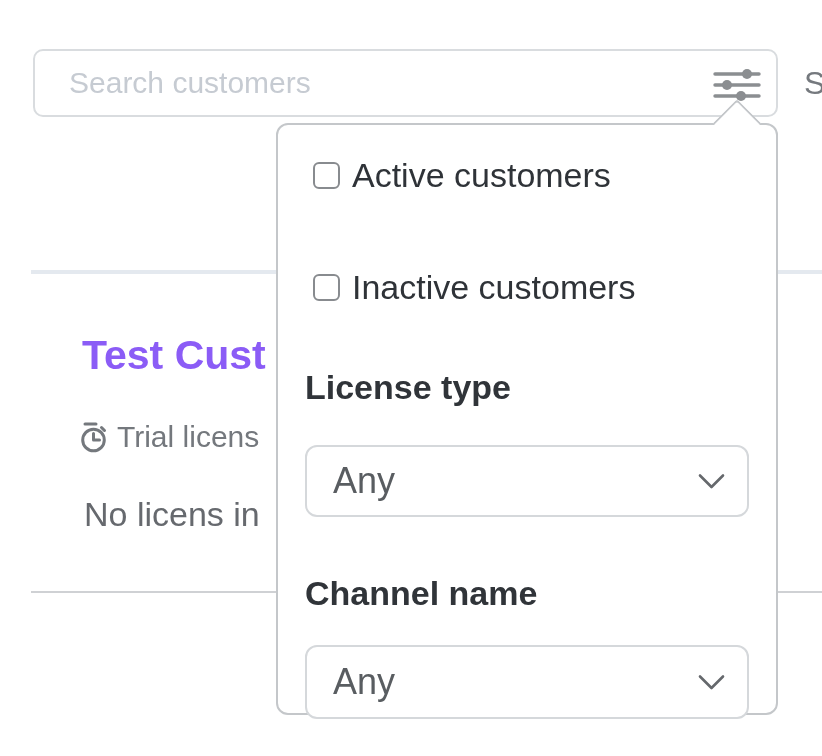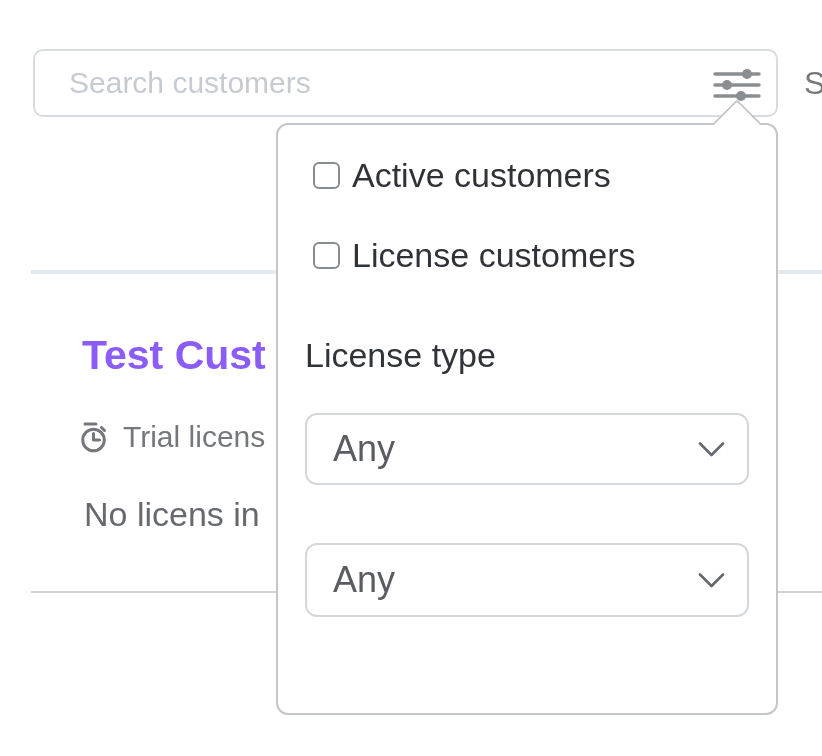--- a/index.html
+++ b/index.html
@@ -44,51 +44,51 @@
     position:absolute; left:31px; right:0; top:591px; height:2px;
     background:#cfd1d4; z-index:1;
   }
   .customer-title {
     position:absolute; left:82px; top:331px; z-index:1;
     font-size:41px; line-height:48px; font-weight:700; color:#8b5cf6;
     white-space:nowrap;
   }
   .license-row {
     position:absolute; left:80px; top:420px; z-index:1;
-    display:flex; align-items:center; gap:13px;
+    display:flex; align-items:center; gap:7px;
     font-size:30px; color:#74787d; white-space:nowrap;
   }
   .status-text {
     position:absolute; left:84px; top:495px; z-index:1;
     font-size:34px; color:#66696e; white-space:nowrap;
   }
 
   
   .filter-panel {
     position:absolute; left:276px; top:123px; width:502px; height:592px;
     background:#fff; border:2px solid #c4c7ca; border-radius:12px;
     z-index:10; padding:36px 27px 26px 27px;
   }
   .panel-caret {
     position:absolute; top:-19px; left:442px; width:34px; height:34px;
     background:#fff; border-top:2px solid #c4c7ca; border-left:2px solid #c4c7ca;
     transform:rotate(45deg); border-top-left-radius:4px;
   }
   .checkbox-row { display:flex; align-items:center; height:28px; }
-  .checkbox-row.first { margin-bottom:52px; }
+  .checkbox-row.first { margin-bottom:84px; }
   .checkbox-row.second { margin-bottom:68px; }
   .checkbox-input {
     appearance:none; -webkit-appearance:none;
     width:27px; height:27px; border:2.5px solid #888b8f; border-radius:6px;
     background:#fff; margin:0 12px 0 8px; cursor:pointer; flex:0 0 auto;
   }
   .checkbox-label { font-size:34px; color:#2f3338; white-space:nowrap; }
   .section-label {
     font-size:34px; line-height:36px; height:36px; color:#303439;
-    margin-bottom:40px; white-space:nowrap;
+    margin-bottom:40px; white-space:nowrap;font-weight:bold;
   }
   .section-label.channel { margin-bottom:34px; }
   .select-box {
     height:72px; border:2px solid #d5d8db; border-radius:12px; background:#fff;
     display:flex; align-items:center; justify-content:space-between;
     padding:0 22px 0 26px; cursor:pointer;gap:28px;
   }
   .select-box.license { margin-bottom:58px; }
   .select-box.channel { height:74px; }
   .select-value { font-size:36px; color:#595d61; white-space:nowrap; }
@@ -139,34 +139,35 @@
   <div class="filter-panel">
     <div class="panel-caret"></div>
 
     <div class="checkbox-row first">
       <input type="checkbox" class="checkbox-input" style="">
       <span class="checkbox-label">Active customers</span>
     </div>
 
     <div class="checkbox-row second">
       <input type="checkbox" class="checkbox-input" style="">
-      <span class="checkbox-label">License customers</span>
+      <span class="checkbox-label">Inactive customers</span>
     </div>
 
     <div class="section-label">License type</div>
 
     <div class="select-box license" role="combobox">
       <span class="select-value">Any</span>
       <span style="display:flex;">
         <svg width="27" height="17" viewBox="0 0 27 17" fill="none">
           <polyline points="2,2.5 13.5,14 25,2.5" stroke="#65686c" stroke-width="2.6" stroke-linecap="round" stroke-linejoin="round"></polyline>
         </svg>
       </span>
     </div>
 
+    <div class="section-label channel">Channel name</div>
 
     <div class="select-box channel" role="combobox">
       <span class="select-value">Any</span>
       <span style="display:flex;">
         <svg width="27" height="17" viewBox="0 0 27 17" fill="none">
           <polyline points="2,2.5 13.5,14 25,2.5" stroke="#65686c" stroke-width="2.6" stroke-linecap="round" stroke-linejoin="round"></polyline>
         </svg>
       </span>
     </div>
   </div>

